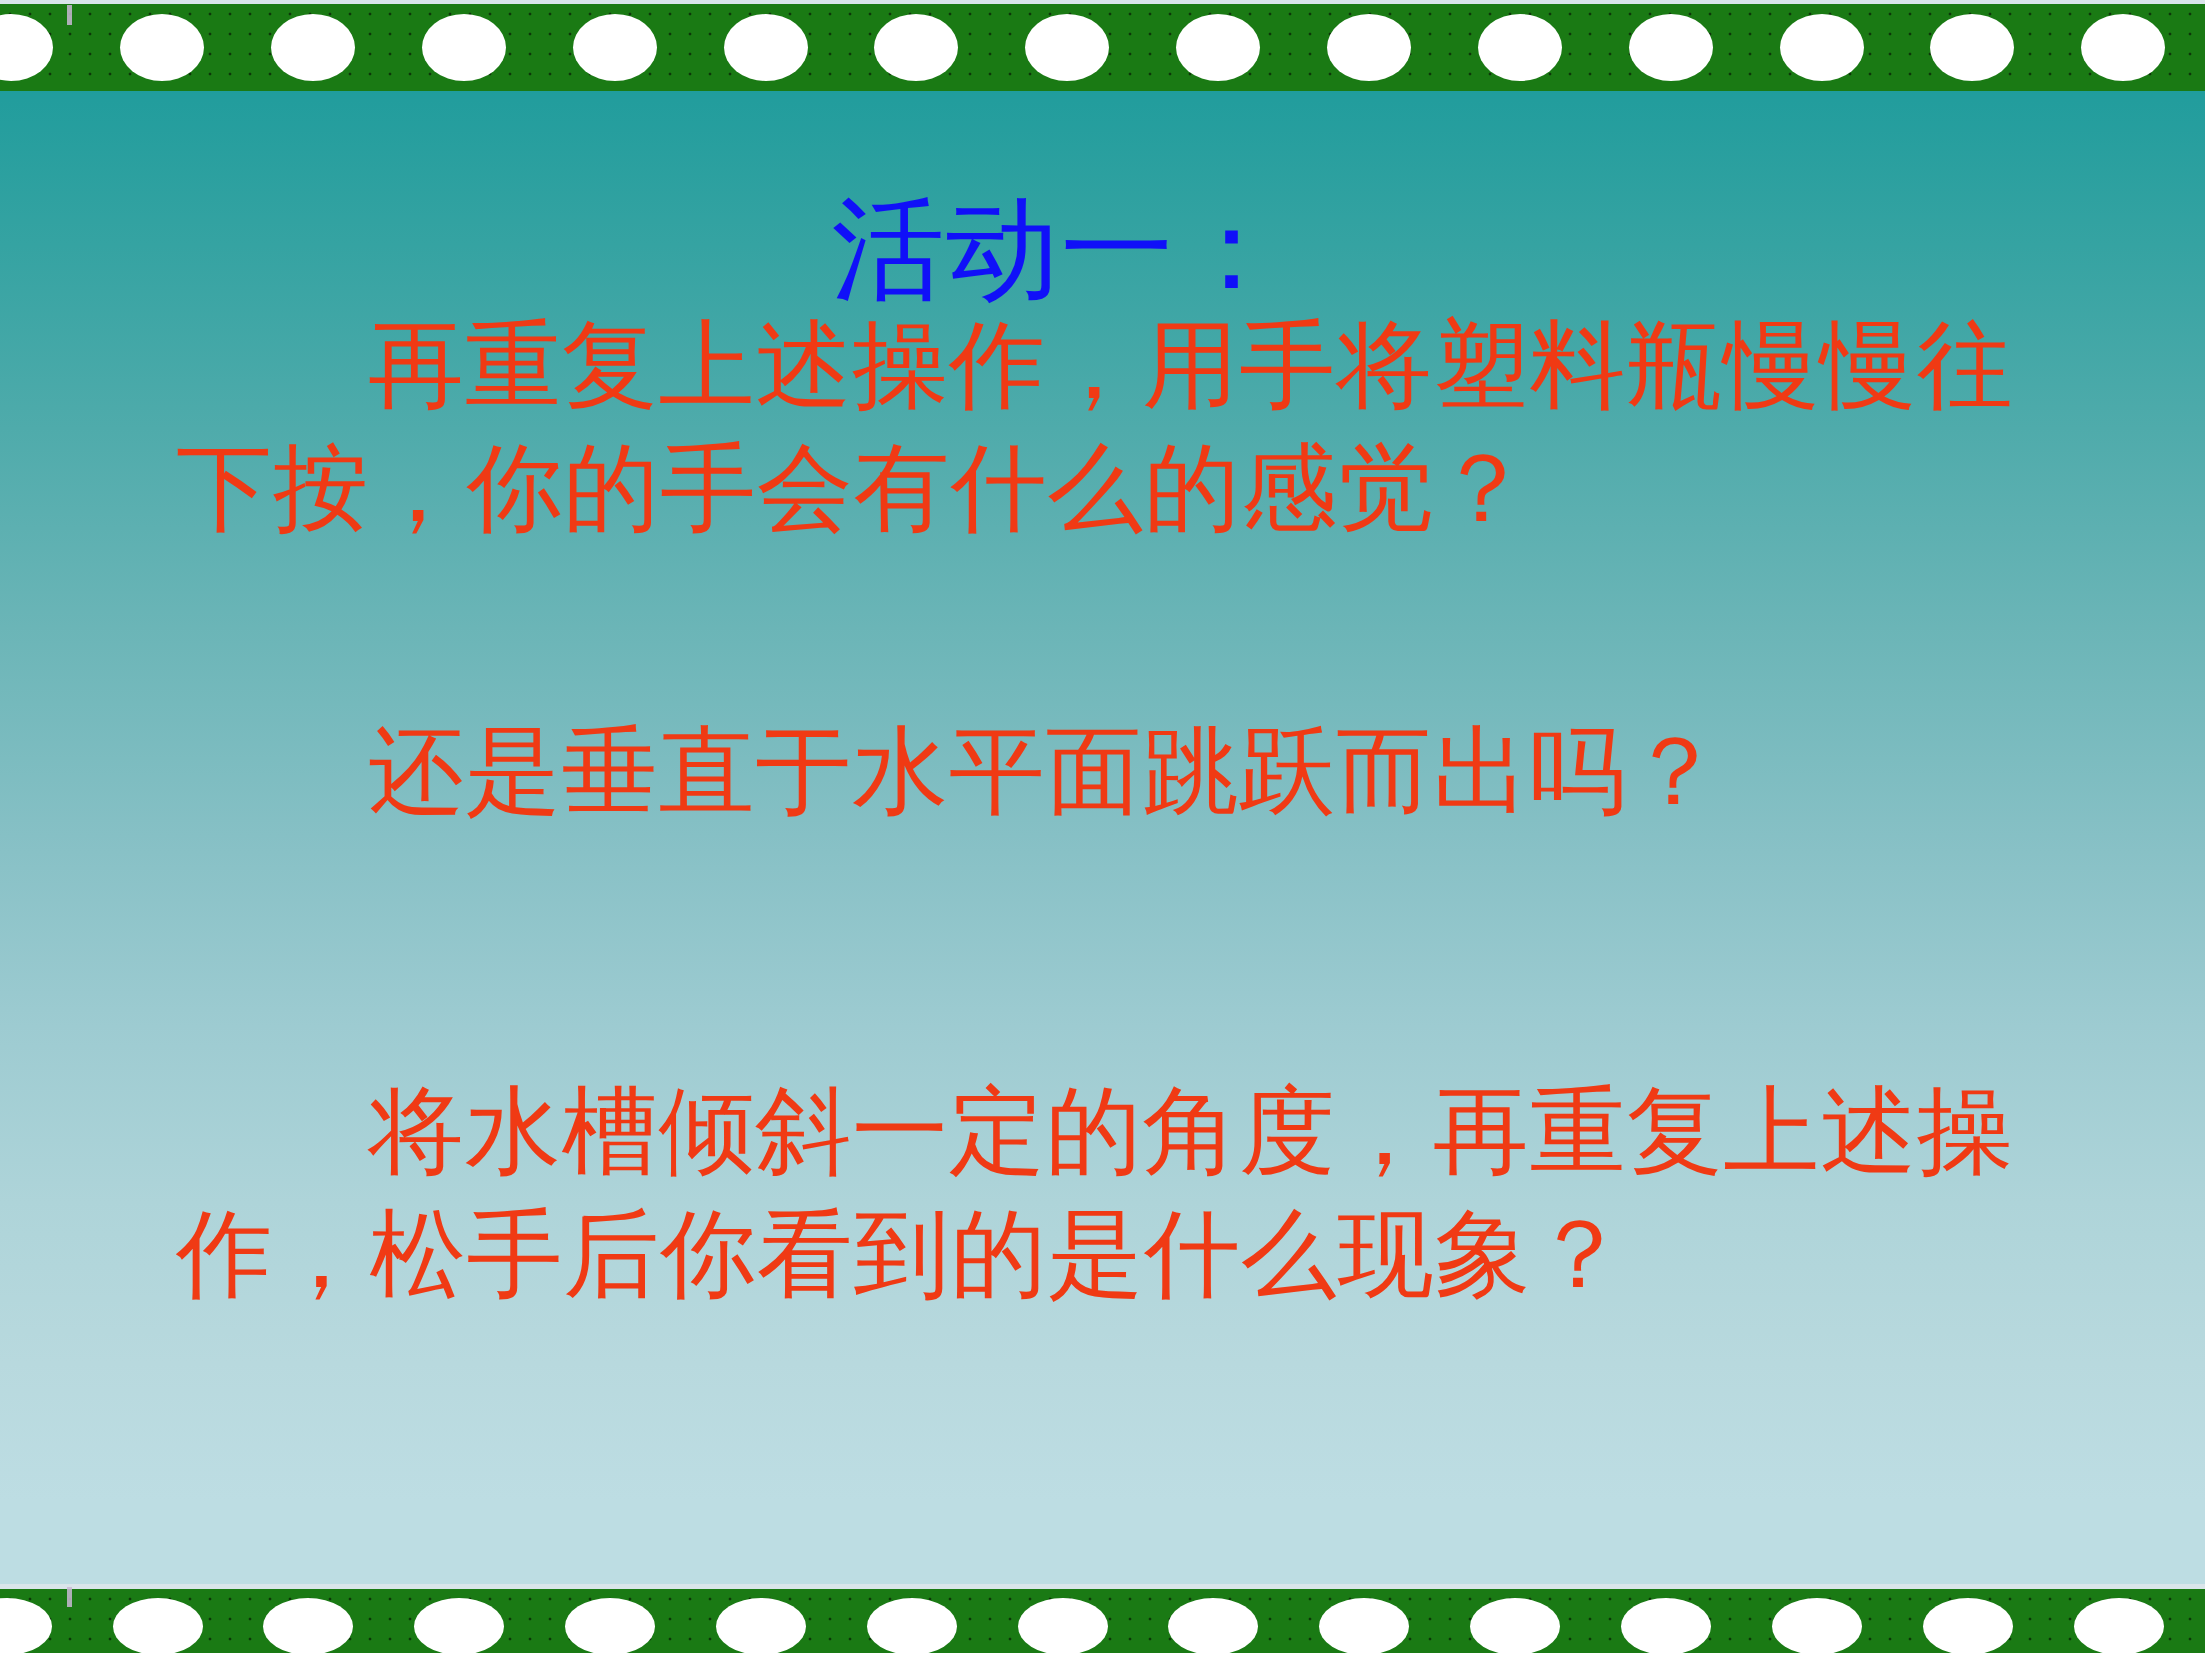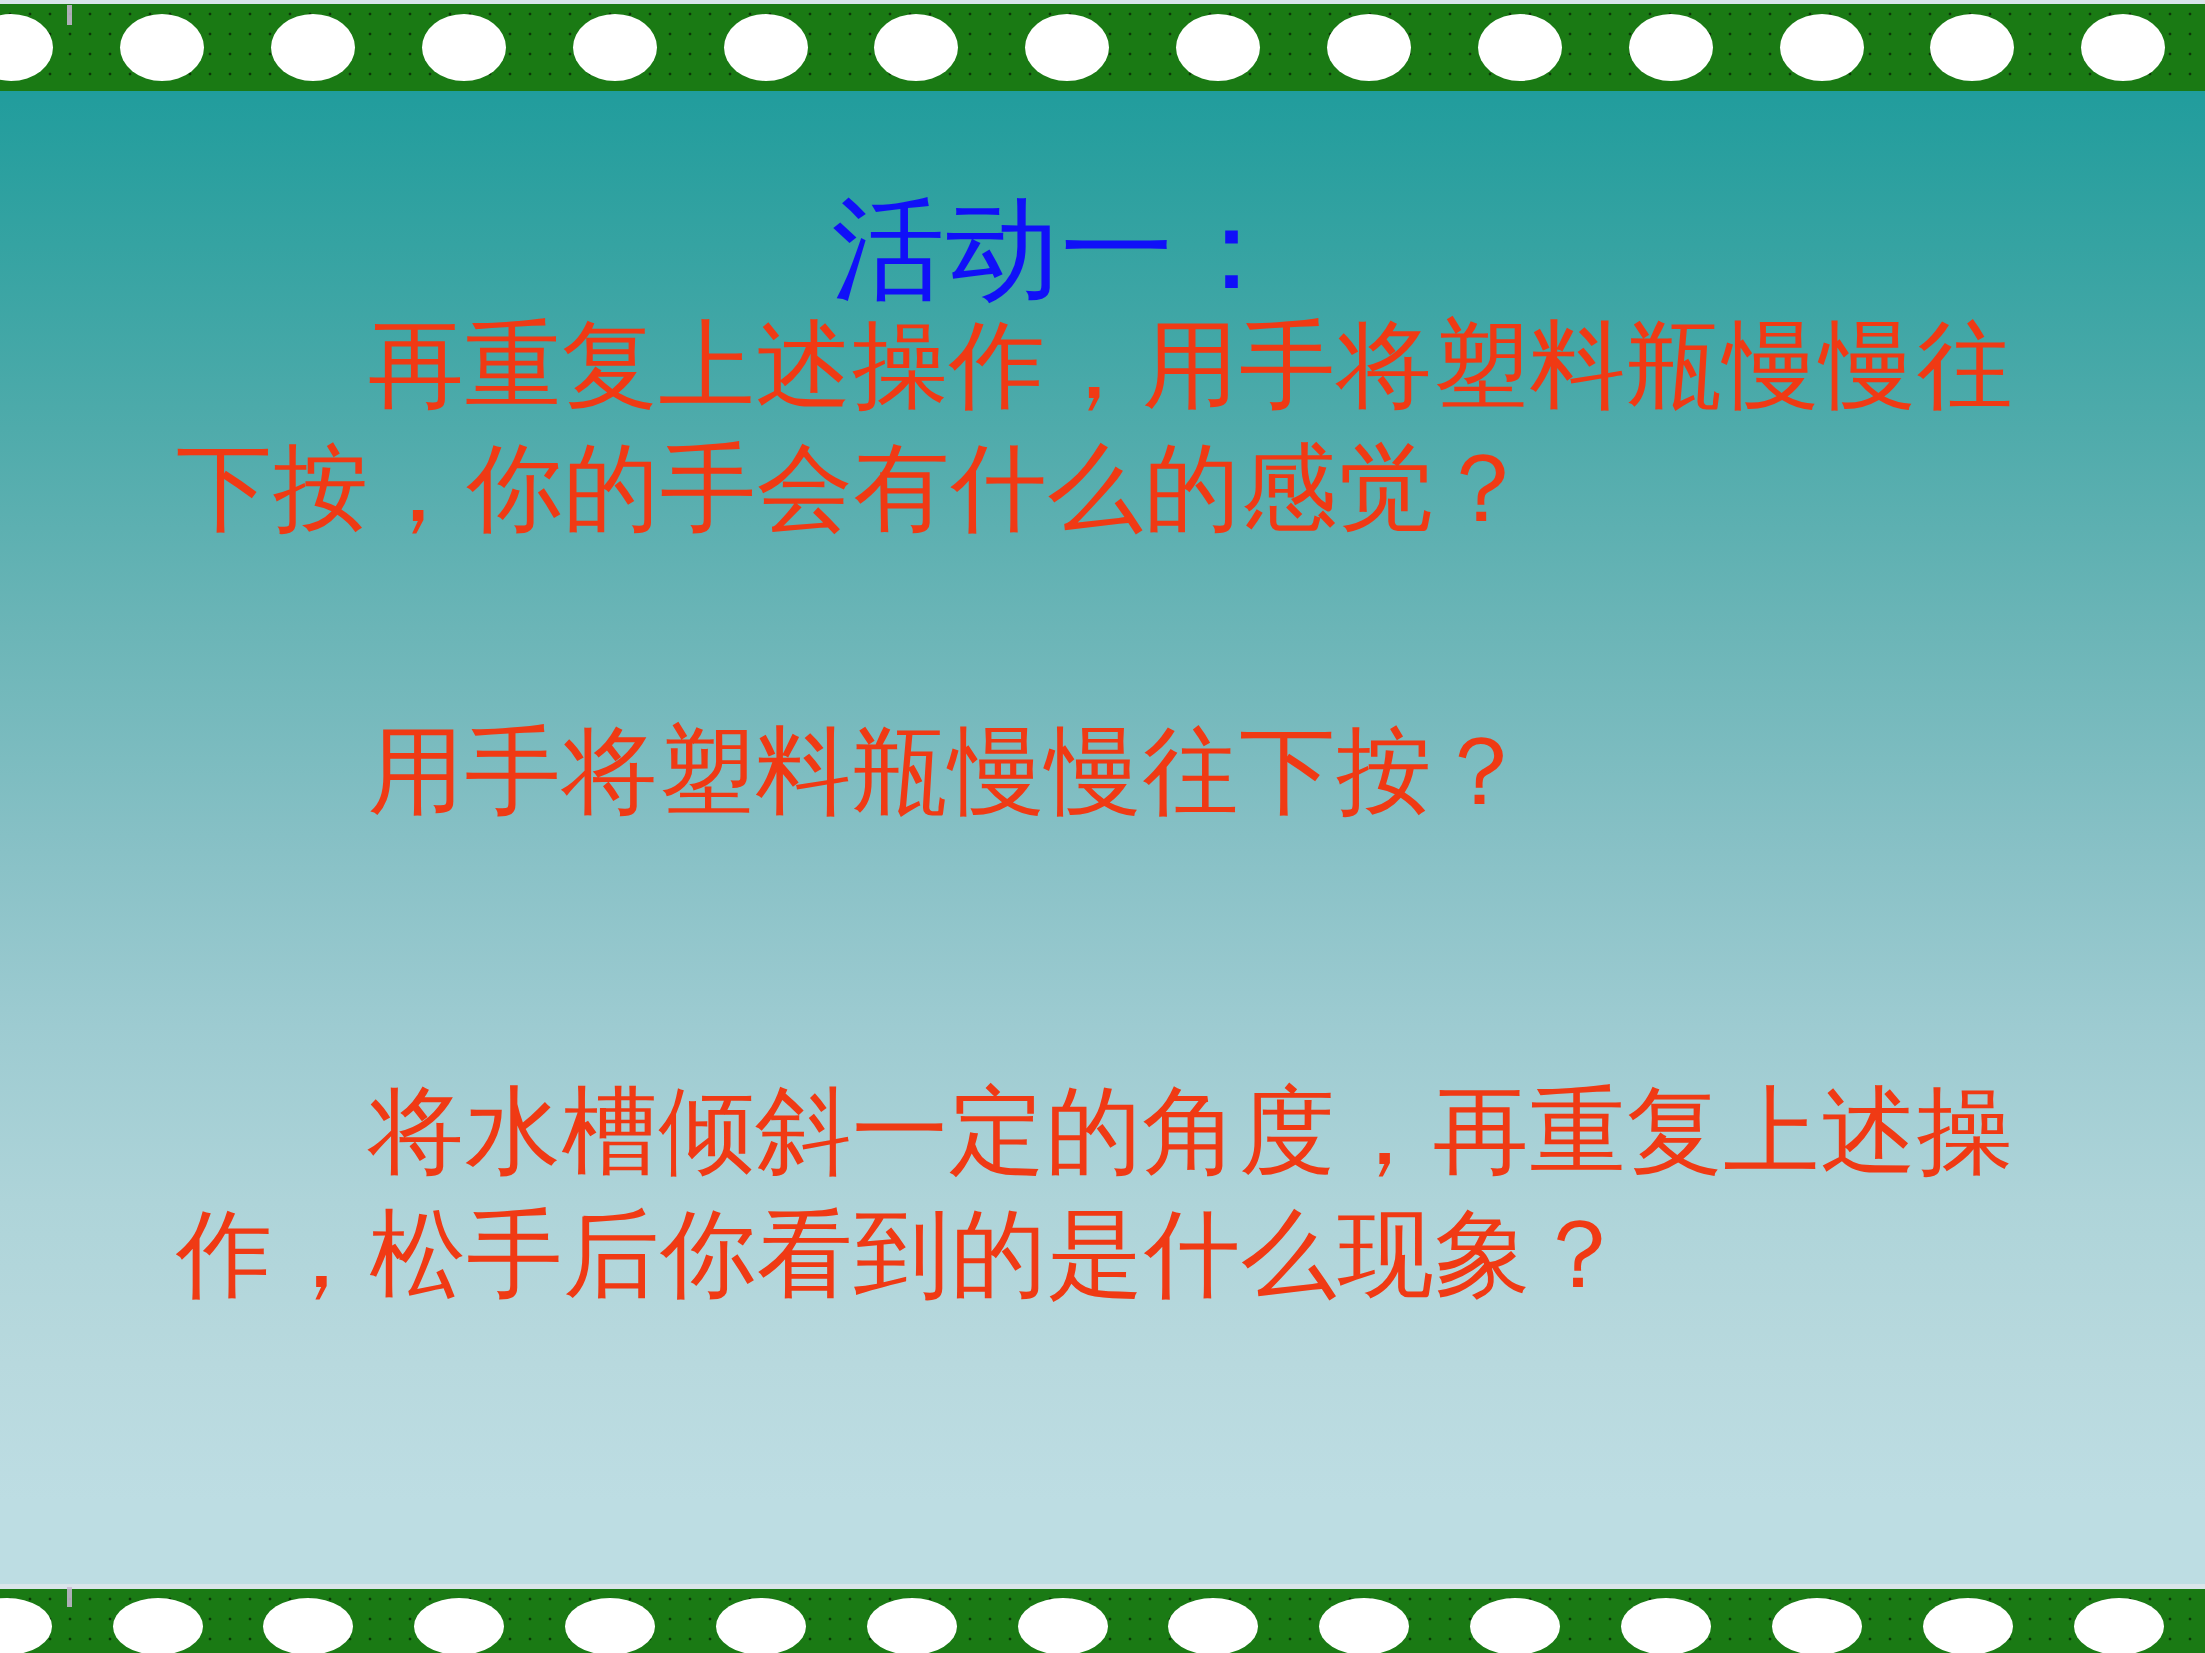--- a/index.html
+++ b/index.html
@@ -183,19 +183,19 @@
 
   <div class="speck" style="left:67px; top:4.6px;"></div>
   <div class="speck" style="left:67px; top:1587px;"></div>
 
   <div class="content">
 
     <div class="slide-title">活动一：</div>
 
     <div class="body-block" style="top: 214px;">
       <p class="para p1">再重复上述操作，用手将塑料瓶慢慢往下按，你的手会有什么的感觉？</p>
-      <p class="para p2">用手将塑料瓶慢慢往下按？</p>
+      <p class="para p2">还是垂直于水平面跳跃而出吗？</p>
       <p class="para p3">将水槽倾斜一定的角度，再重复上述操作，松手后你看到的是什么现象？</p>
     </div>
 
   </div>
 </div>
 
 
 </body></html>

